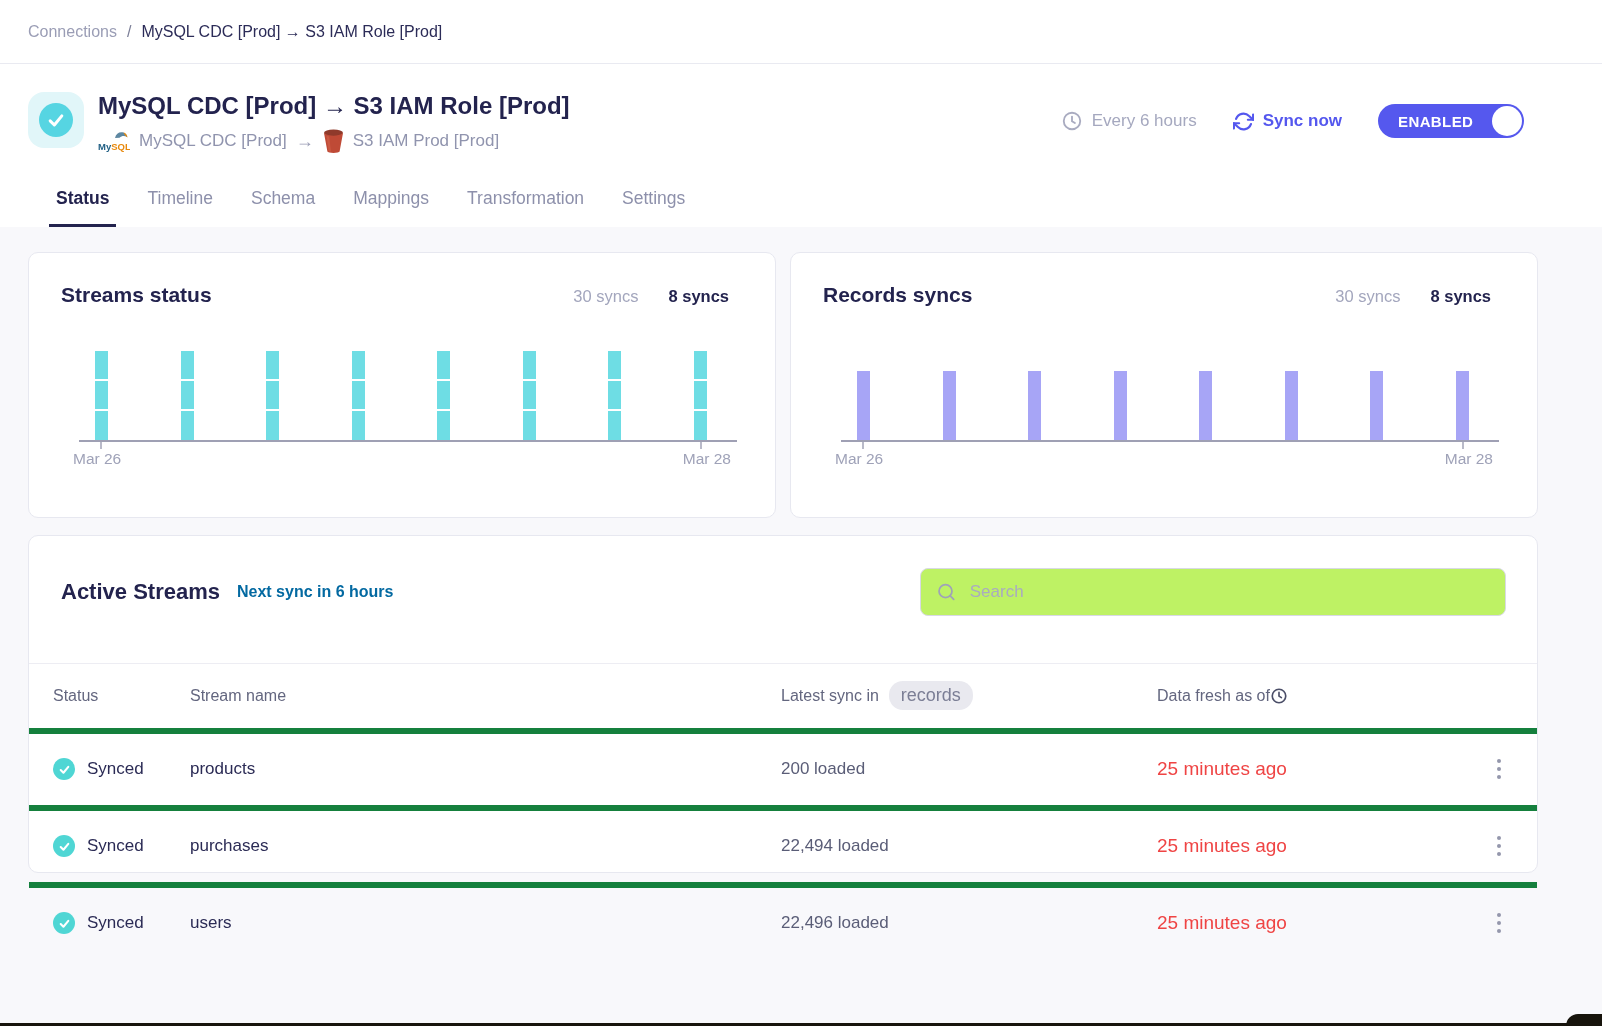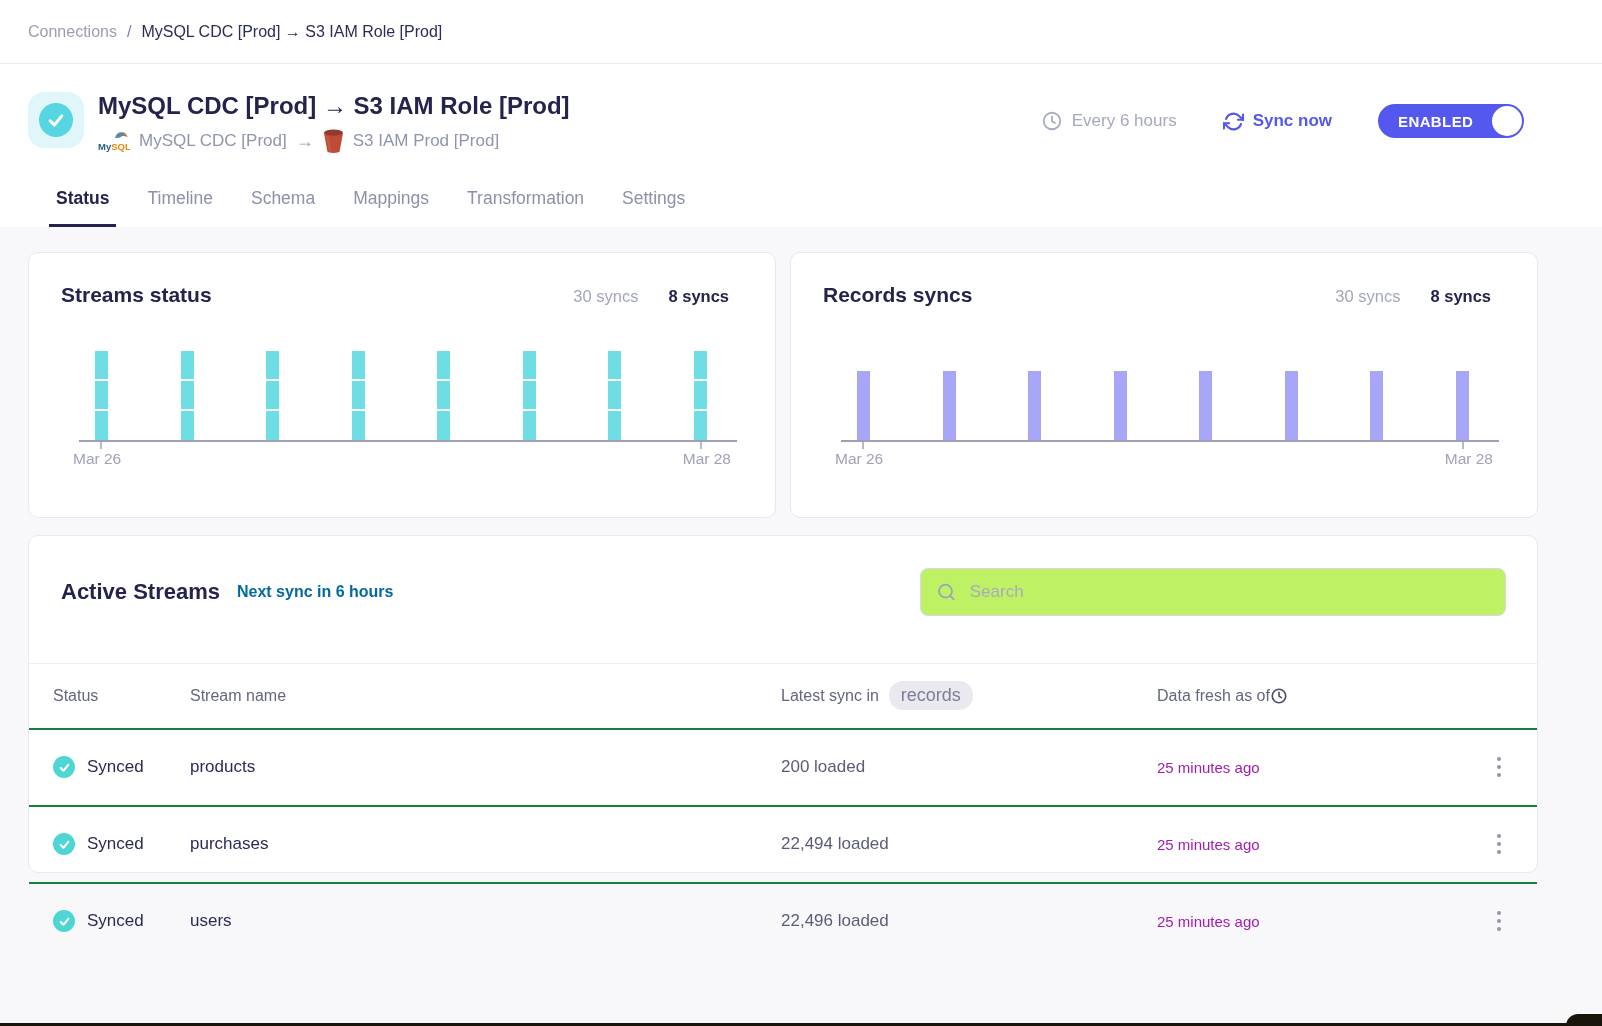--- a/index.html
+++ b/index.html
@@ -13,21 +13,21 @@
 
   .header{background:#fff;padding:28px 78px 0 28px;}
   .header-row{display:flex;align-items:flex-start;}
   .avatar{width:56px;height:56px;border-radius:16px;background:#e1f6f9;display:flex;align-items:center;
     justify-content:center;margin-right:14px;flex:0 0 auto;}
   .avatar-circle{width:34px;height:34px;border-radius:50%;background:#56d5e2;display:flex;align-items:center;justify-content:center;}
   .title-block{min-width:0;}
   .conn-title{font-size:24px;font-weight:700;color:#23234e;line-height:1.15;}
   .conn-sub{display:flex;align-items:center;gap:9px;margin-top:9px;color:#9094ae;font-size:17px;}
   .sub-arrow{color:#9a9db5;font-size:18px;}
-  .header-controls{margin-left:auto;display:flex;align-items:center;gap:46px;margin-top:12px;}
+  .header-controls{margin-left:auto;display:flex;align-items:center;gap:36px;margin-top:12px;}
   .schedule{display:flex;align-items:center;gap:9px;color:#a5a8bf;font-size:17px;}
   .sync-now{display:flex;align-items:center;gap:9px;color:#5457ee;font-weight:700;font-size:17px;
     background:none;border:none;cursor:pointer;font-family:inherit;padding:0;}
   .toggle{width:146px;height:34px;border-radius:17px;background:#5558ee;position:relative;display:flex;
     align-items:center;padding-left:20px;color:#fff;font-size:15px;font-weight:700;letter-spacing:.4px;cursor:pointer;}
   .toggle-knob{position:absolute;right:2px;top:2px;width:30px;height:30px;border-radius:50%;background:#fff;}
 
   .tabs{display:flex;gap:24px;padding-left:21px;margin-top:34px;}
   .tab{font-size:17.5px;color:#8d90ab;padding:0 7px 15px 7px;cursor:pointer;border-bottom:3px solid transparent;}
   .tab.active{color:#23234e;font-weight:700;border-bottom-color:#23234e;}
@@ -60,26 +60,26 @@
     display:flex;align-items:center;padding:0 15px;gap:11px;background:#bef264;}
   .search input{border:none;outline:none;font-size:17px;color:#44486a;width:100%;font-family:inherit;background:transparent;}
   .search input::placeholder{color:#a9abc0;}
 
   .thead{display:grid;grid-template-columns:137px 591px 376px 1fr 48px;align-items:center;height:65px;
     border-top:1px solid #ededf3;margin-top:47px;padding:0 24px;color:#63667f;font-size:16px;}
   .latest-head{display:flex;align-items:center;}
   .pill{background:#e9e9ef;color:#7b7e95;border-radius:14px;padding:4px 12px;font-size:18px;margin-left:10px;cursor:pointer;}
   .fresh-head{display:flex;align-items:center;}
   .trow{display:grid;grid-template-columns:137px 591px 376px 1fr 48px;align-items:center;height:77px;
-    border-top:2px solid #15803d;padding:16px 24px;cursor:pointer;}
+    border-top:6px solid #15803d;padding:16px 24px;cursor:pointer;}
   .status-cell{display:flex;align-items:center;gap:12px;color:#2b2b55;font-size:17px;}
   .check{width:22px;height:22px;border-radius:50%;background:#4fd6d4;display:flex;align-items:center;justify-content:center;flex:0 0 auto;}
   .stream-cell{color:#2b2b55;font-size:17px;}
   .loaded-cell{color:#5a5d77;font-size:17px;}
-  .fresh-cell{color:#a21caf;font-size:15px;}
+  .fresh-cell{color:#ef4444;font-size:19px;}
   .kebab{display:flex;flex-direction:column;gap:4px;align-items:center;justify-content:center;
     width:28px;height:28px;margin-left:auto;cursor:pointer;border-radius:4px;}
   .kebab .dot{width:4px;height:4px;border-radius:50%;background:#9497ac;}
 
   .bottom-strip{position:absolute;left:0;right:0;bottom:0;height:3px;background:#17140c;}
   .bottom-corner{position:absolute;right:0;bottom:0;width:36px;height:12px;background:#17140c;border-top-left-radius:13px;}
 
   .mysql-logo{flex:0 0 auto;}
   .bucket-icon{flex:0 0 auto;}
 </style>

